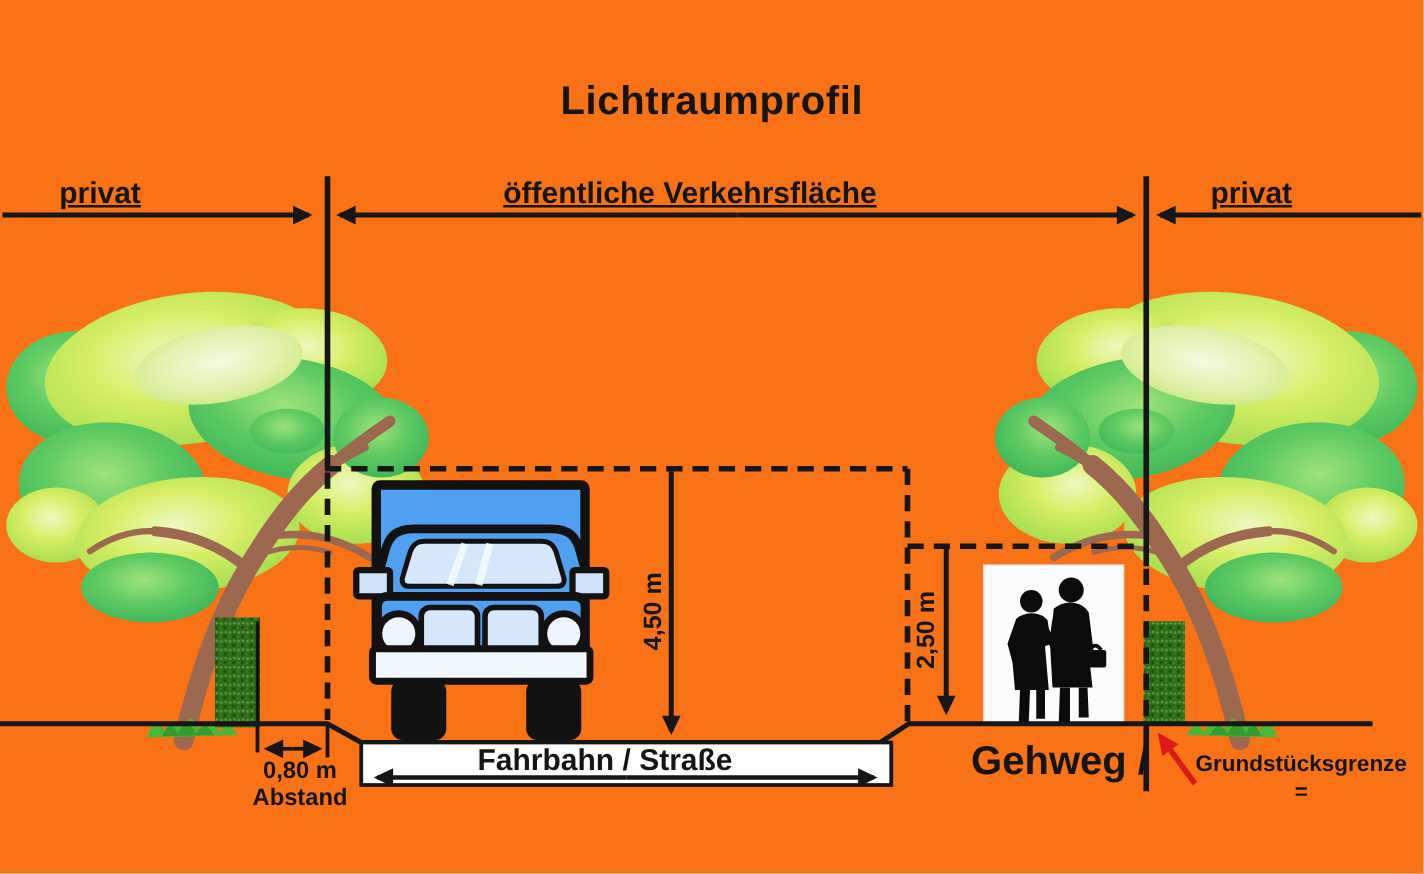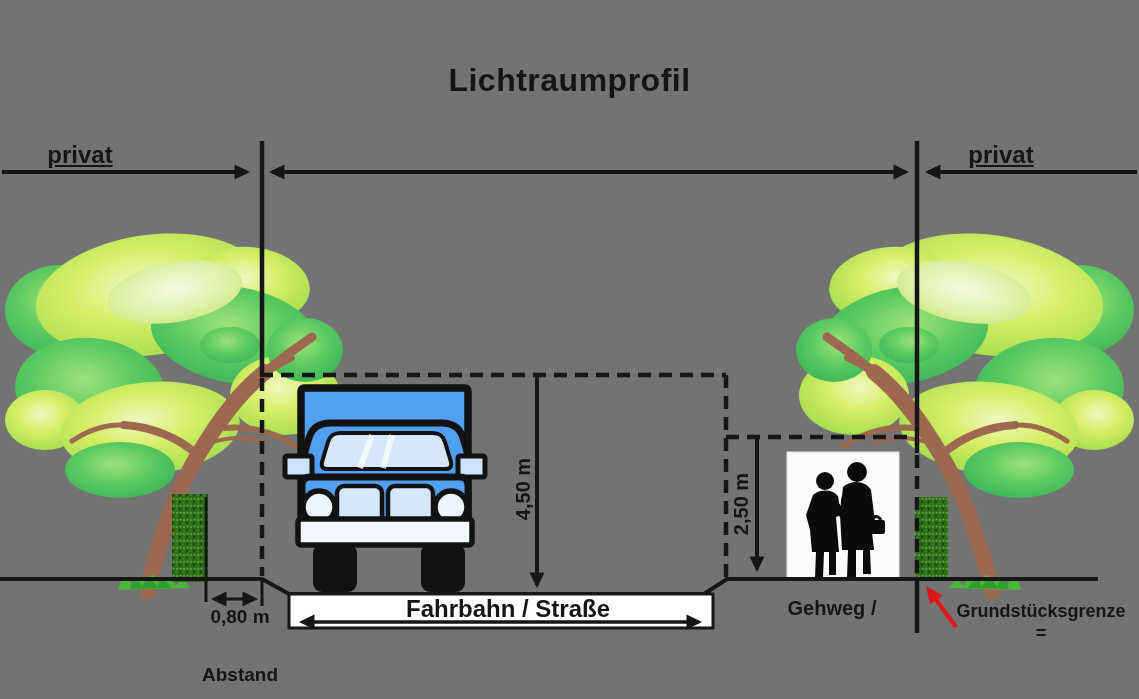--- a/index.html
+++ b/index.html
@@ -1,32 +1,32 @@
 <!DOCTYPE html>
 <html><head>
 <meta charset="utf-8">
 <style>
   html,body{margin:0;padding:0;background:#ffffff;}
   .stage{
-    position:relative;width:1139px;height:699px;background:#737373;
+    position:relative;width:1139px;height:699px;background:#f97316;
     font-family:"Liberation Sans",sans-serif;color:#151515;overflow:hidden;
   }
   .stage svg{position:absolute;left:0;top:0;}
   .lbl{position:absolute;font-weight:bold;text-align:center;white-space:nowrap;color:#151515;}
   .title{top:62px;left:0;width:1139px;font-size:32px;letter-spacing:.5px;}
   .zone{top:141px;font-size:24px;text-decoration:underline;}
   .zone-left{left:0;width:160px;}
   .zone-center{left:262px;width:580px;}
   .zone-right{left:921px;width:160px;}
   .road-lbl{left:289px;top:595px;width:390px;font-size:24px;
-    text-shadow:0 0 3px #fff,0 0 3px #fff,0 0 3px #fff;padding-left:24px;}
-  .path-lbl{left:752px;width:160px;font-size:20px;line-height:29px;}
+    text-shadow:0 0 3px #fff,0 0 3px #fff,0 0 3px #fff;}
+  .path-lbl{left:768px;width:160px;font-size:32px;line-height:29px;}
   .path-l1{top:594px;} .path-l2{top:623px;}
   .setback{left:167px;width:146px;font-size:19px;line-height:22px;text-align:center;}
-  .set-l1{top:606px;} .set-l2{top:628px;margin-top:36px;} .set-l3{top:650px;}
+  .set-l1{top:606px;} .set-l2{top:628px;} .set-l3{top:650px;}
   .prop{left:948px;width:186px;font-size:18px;line-height:22px;}
   .prop-l1{top:600px;} .prop-l2{top:622px;} .prop-l3{top:644px;}
   .vdim{position:absolute;width:80px;height:22px;font-weight:bold;font-size:20px;
     text-align:center;transform:rotate(-90deg);transform-origin:center;white-space:nowrap;}
   .vdim-450{left:483px;top:478px;}
   .vdim-250{left:701px;top:493px;}
 </style>
 </head>
 <body>
 
@@ -180,20 +180,21 @@
     <circle cx="451" cy="507" r="16" fill="#eef5fe" stroke="#121212" stroke-width="5.5"></circle>
     <rect x="298" y="519" width="174" height="26" rx="3" fill="#f3f8fe" stroke="#121212" stroke-width="5.5"></rect>
   </g>
 
   <path d="M956,627 L929,590" stroke="#dc1a1a" stroke-width="4.5" fill="none" marker-end="url(#ahr)"></path>
 </svg>
 
 <div class="lbl title">Lichtraumprofil</div>
 
 <div class="lbl zone zone-left">privat</div>
+<div class="lbl zone zone-center">öffentliche Verkehrsfläche</div>
 <div class="lbl zone zone-right">privat</div>
 
 <div class="lbl road-lbl">Fahrbahn / Straße</div>
 
 <div class="lbl path-lbl path-l1">Gehweg /</div>
 
 <div class="lbl setback set-l1">0,80 m</div>
 <div class="lbl setback set-l2">Abstand</div>
 
 <div class="lbl prop prop-l1">Grundstücksgrenze</div>

